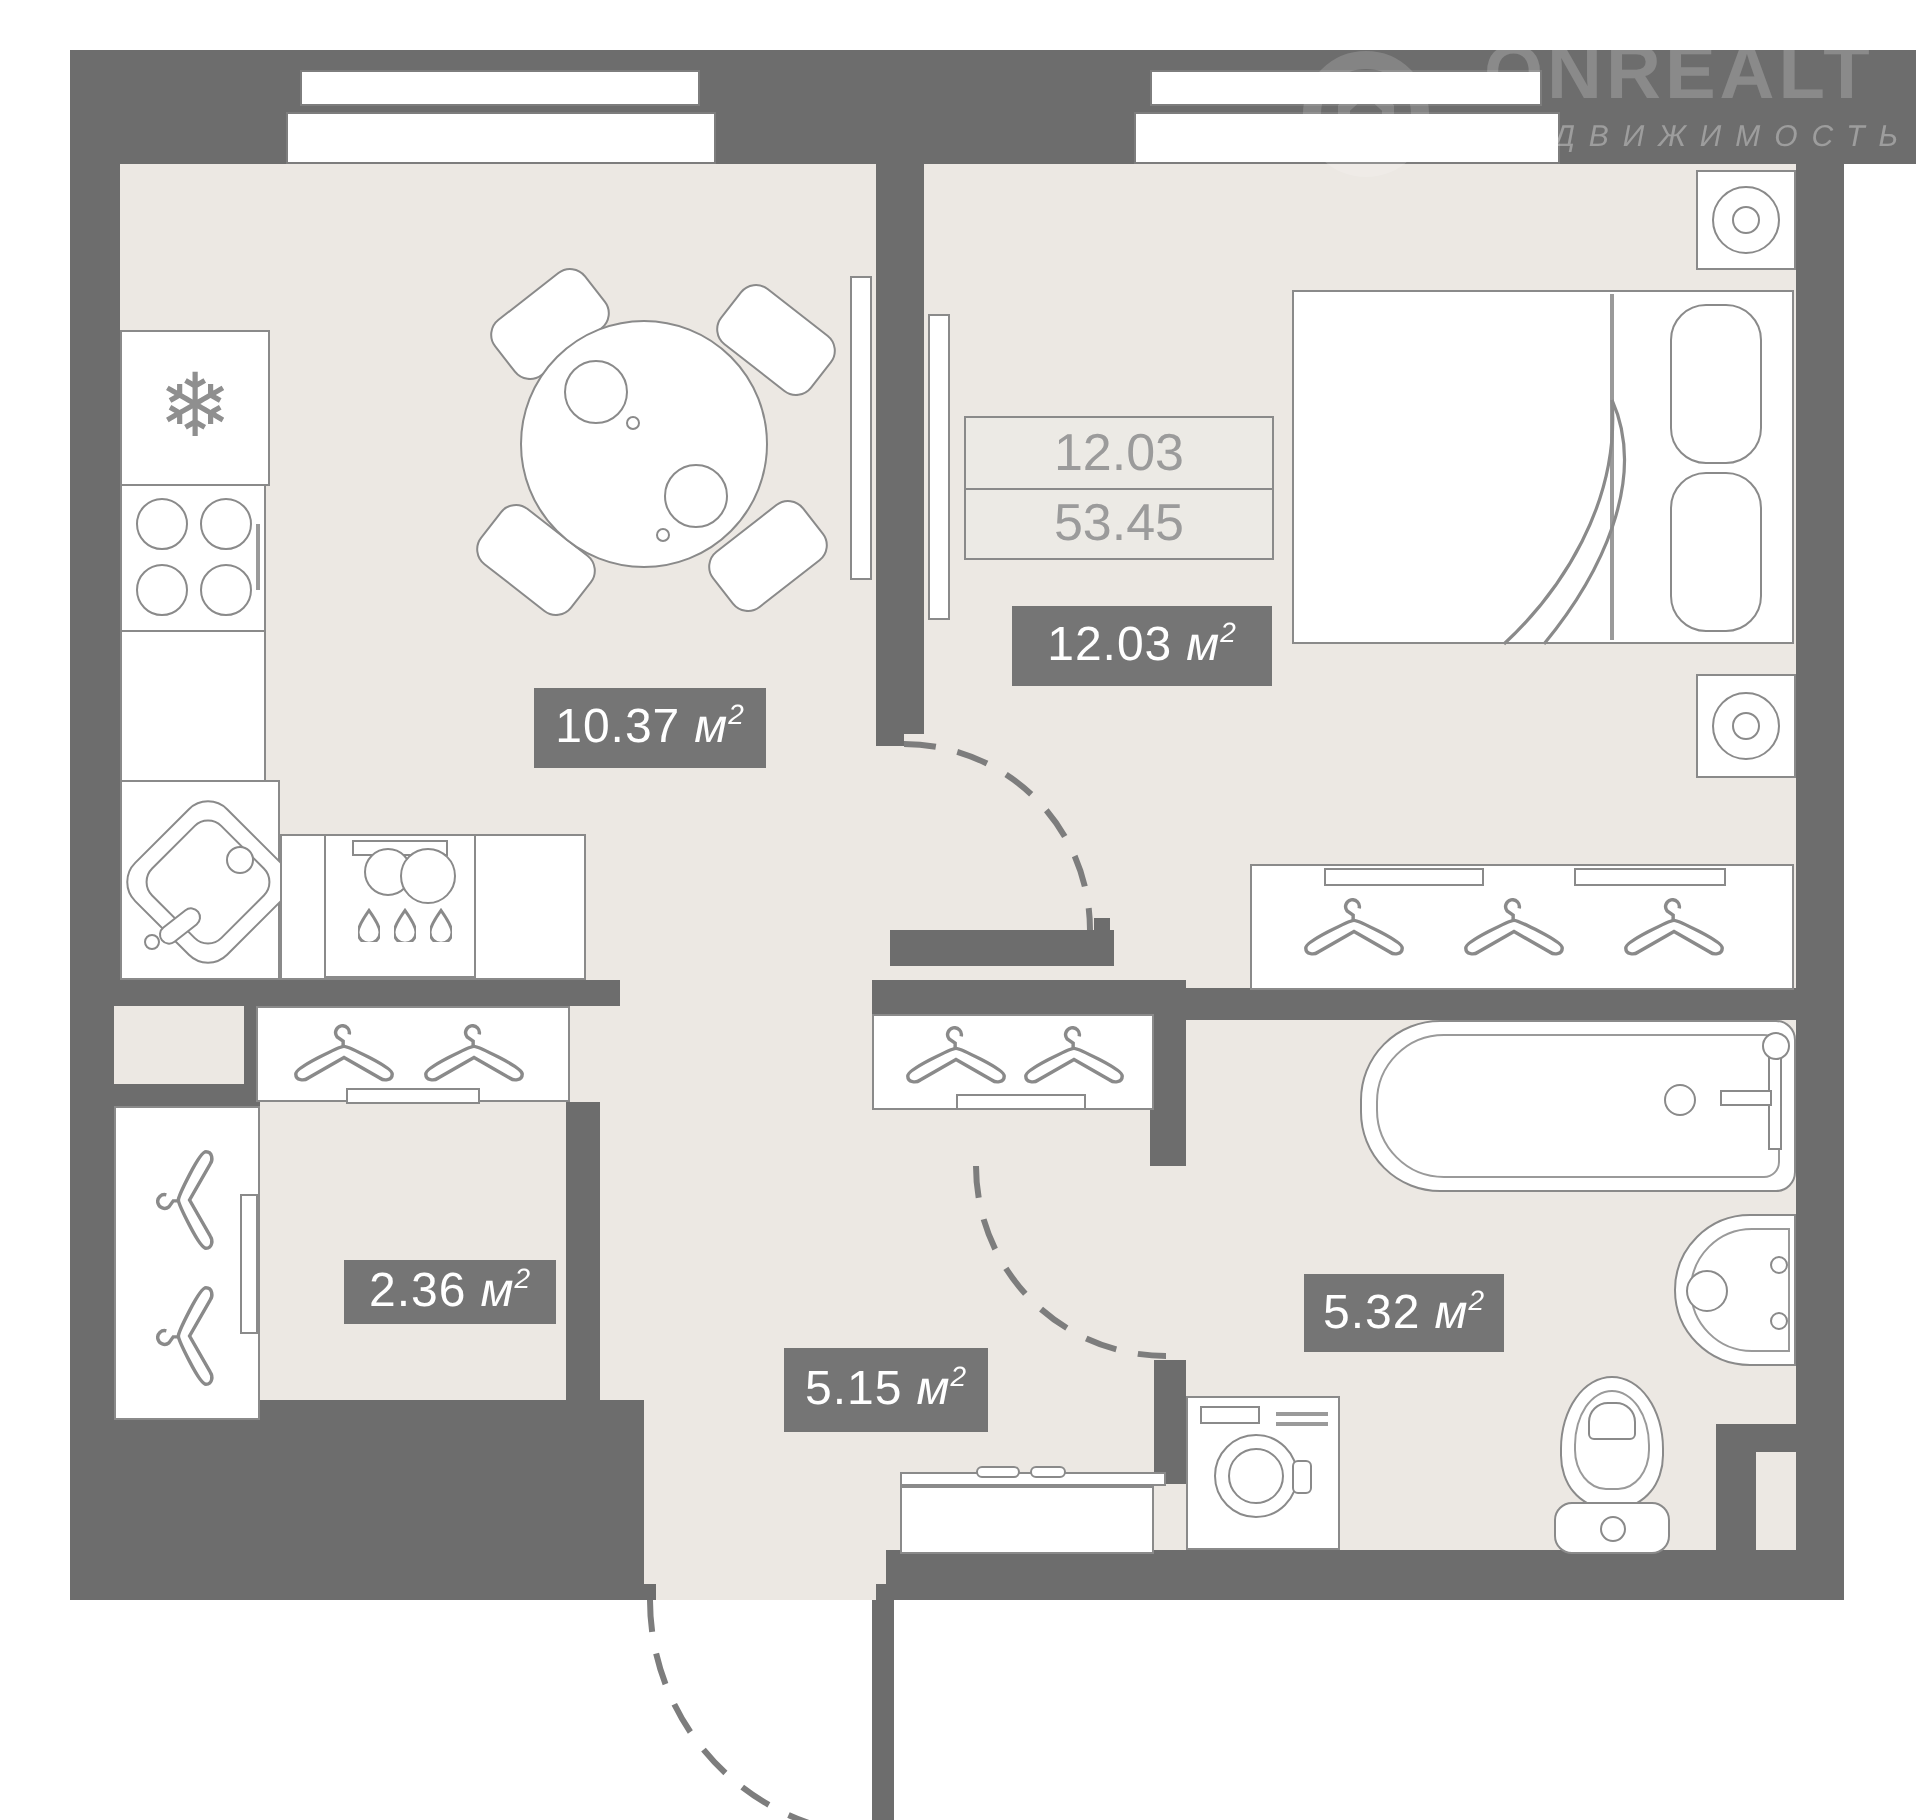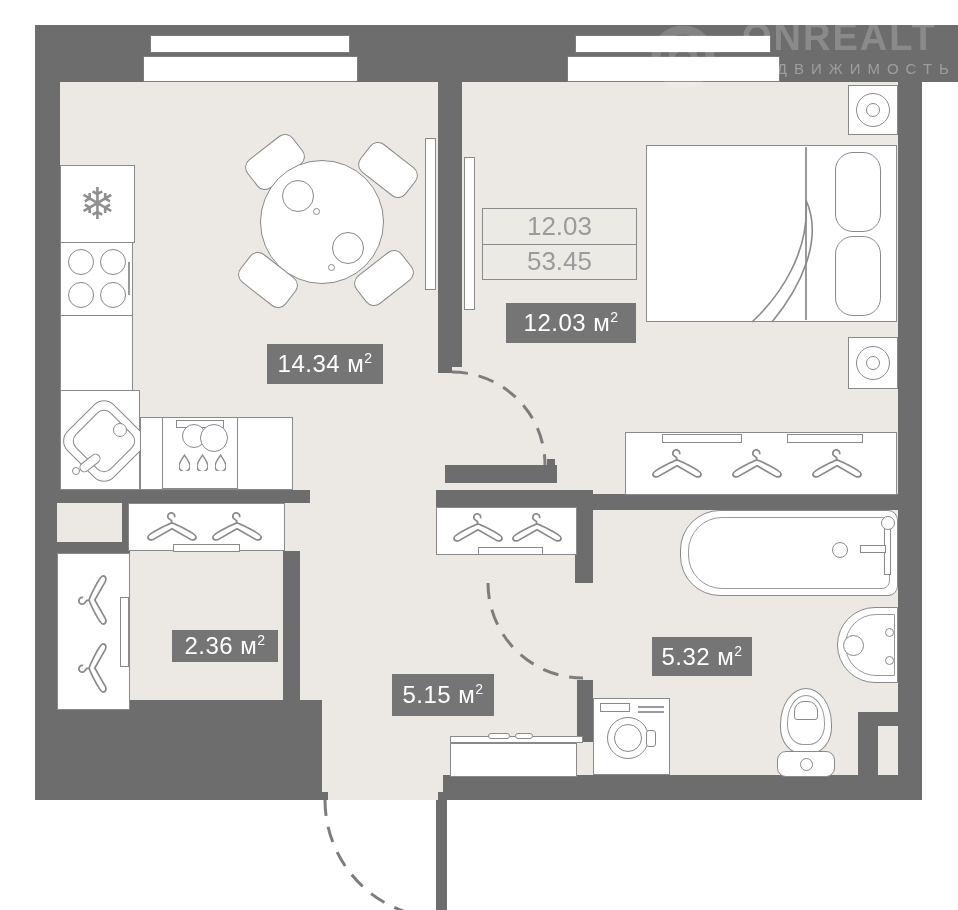--- a/index.html
+++ b/index.html
@@ -8,34 +8,34 @@
         font-family:"Liberation Sans",sans-serif;}
   .abs{position:absolute;}
   .floor{position:absolute;background:#ece8e3;}
   .w{position:absolute;background:#6d6d6d;}
   .win{position:absolute;background:#ffffff;border:1px solid #7d7d7d;}
   .f{position:absolute;background:#ffffff;border:1.5px solid #8a8a8a;}
   .fl{position:absolute;background:#9a9a9a;}
   .circ{border-radius:50%;}
   .badge{position:absolute;background:#757575;color:#ffffff;display:flex;align-items:center;
          justify-content:center;font-size:24px;letter-spacing:0.5px;z-index:30;}
-  .badge .u{margin-left:7px;}
+  .badge .u{margin-left:7px;font-style:italic;}
   .badge sup{font-size:14px;line-height:0;}
   .itable{position:absolute;left:482px;top:208px;width:155px;height:72px;display:flex;
           border:1.5px solid #8a8a8a;z-index:30;background:#eceae5;}
   .it-type{width:58px;height:100%;background:#6d6d6d;color:#ffffff;display:flex;
            align-items:center;justify-content:center;font-size:27px;}
   .it-vals{flex:1;display:flex;flex-direction:column;}
   .it-cell{flex:1;display:flex;align-items:center;justify-content:center;
            color:#9b9b9b;font-size:26px;}
   .it-cell:first-child{border-bottom:1.5px solid #8a8a8a;}
   .svg-overlay{position:absolute;left:0;top:0;z-index:20;pointer-events:none;}
   .wm{position:absolute;left:646px;top:18px;display:flex;align-items:flex-start;z-index:40;}
   .wm-brand{font-size:38px;font-weight:bold;letter-spacing:2px;color:rgba(255,255,255,0.20);line-height:1.05;}
-  .wm-tag{font-size:15px;letter-spacing:7px;color:rgba(255,255,255,0.33);margin-top:2px;}
+  .wm-tag{font-size:15px;letter-spacing:7px;color:rgba(255,255,255,0.33);margin-top:2px;font-style:italic;}
   .snow{position:absolute;width:100%;height:100%;display:flex;align-items:center;
         justify-content:center;font-size:44px;color:#8f8f8f;line-height:1;}
   .chair{position:absolute;width:58px;height:36px;background:#fff;border:1.5px solid #8a8a8a;border-radius:10px;}
 </style>
 </head>
 <body>
 
 <div class="plan">
 
   <div class="floor" style="left:60px;top:82px;width:838px;height:693px"></div>
@@ -194,21 +194,21 @@
 
     <path d="M806,200 C824,240 800,288 772,322" fill="none" stroke="#8a8a8a" stroke-width="1.6"></path>
     <path d="M806,200 C810,252 780,296 752,322" fill="none" stroke="#8a8a8a" stroke-width="1.6"></path>
 
     <path d="M452,372 A93,93 0 0 1 545,465" fill="none" stroke="#7d7d7d" stroke-width="3" stroke-dasharray="16 11"></path>
     <path d="M488,583 A95,95 0 0 0 583,678" fill="none" stroke="#7d7d7d" stroke-width="3" stroke-dasharray="16 11"></path>
     <path d="M325,800 A118,118 0 0 0 443,918" fill="none" stroke="#7d7d7d" stroke-width="3" stroke-dasharray="16 11"></path>
   </svg>
 
   <div class="badge" style="left:267px;top:344px;width:116px;height:40px">
-    <span>14.34</span>
+    <span>10.37</span>
     <span class="u"><span>м</span><sup>2</sup></span>
   </div>
   <div class="badge" style="left:506px;top:303px;width:130px;height:40px">
     <span>12.03</span>
     <span class="u"><span>м</span><sup>2</sup></span>
   </div>
   <div class="badge" style="left:172px;top:630px;width:106px;height:32px">
     <span>2.36</span>
     <span class="u"><span>м</span><sup>2</sup></span>
   </div>

